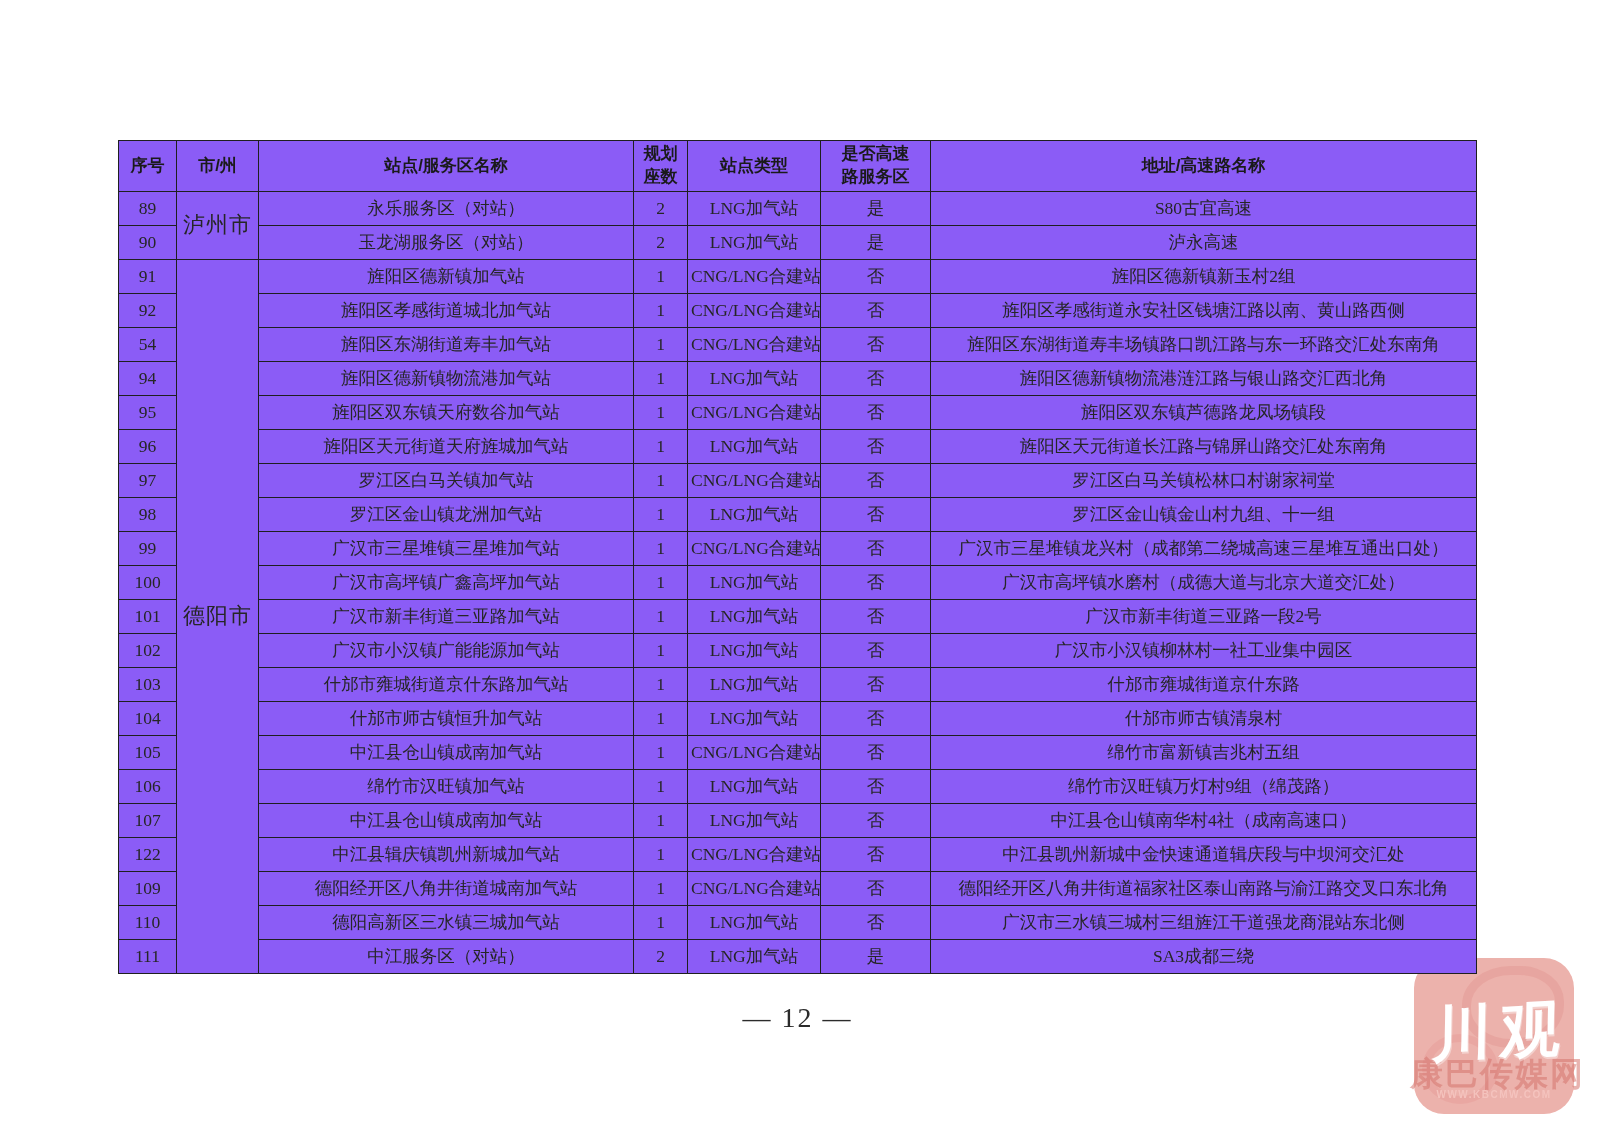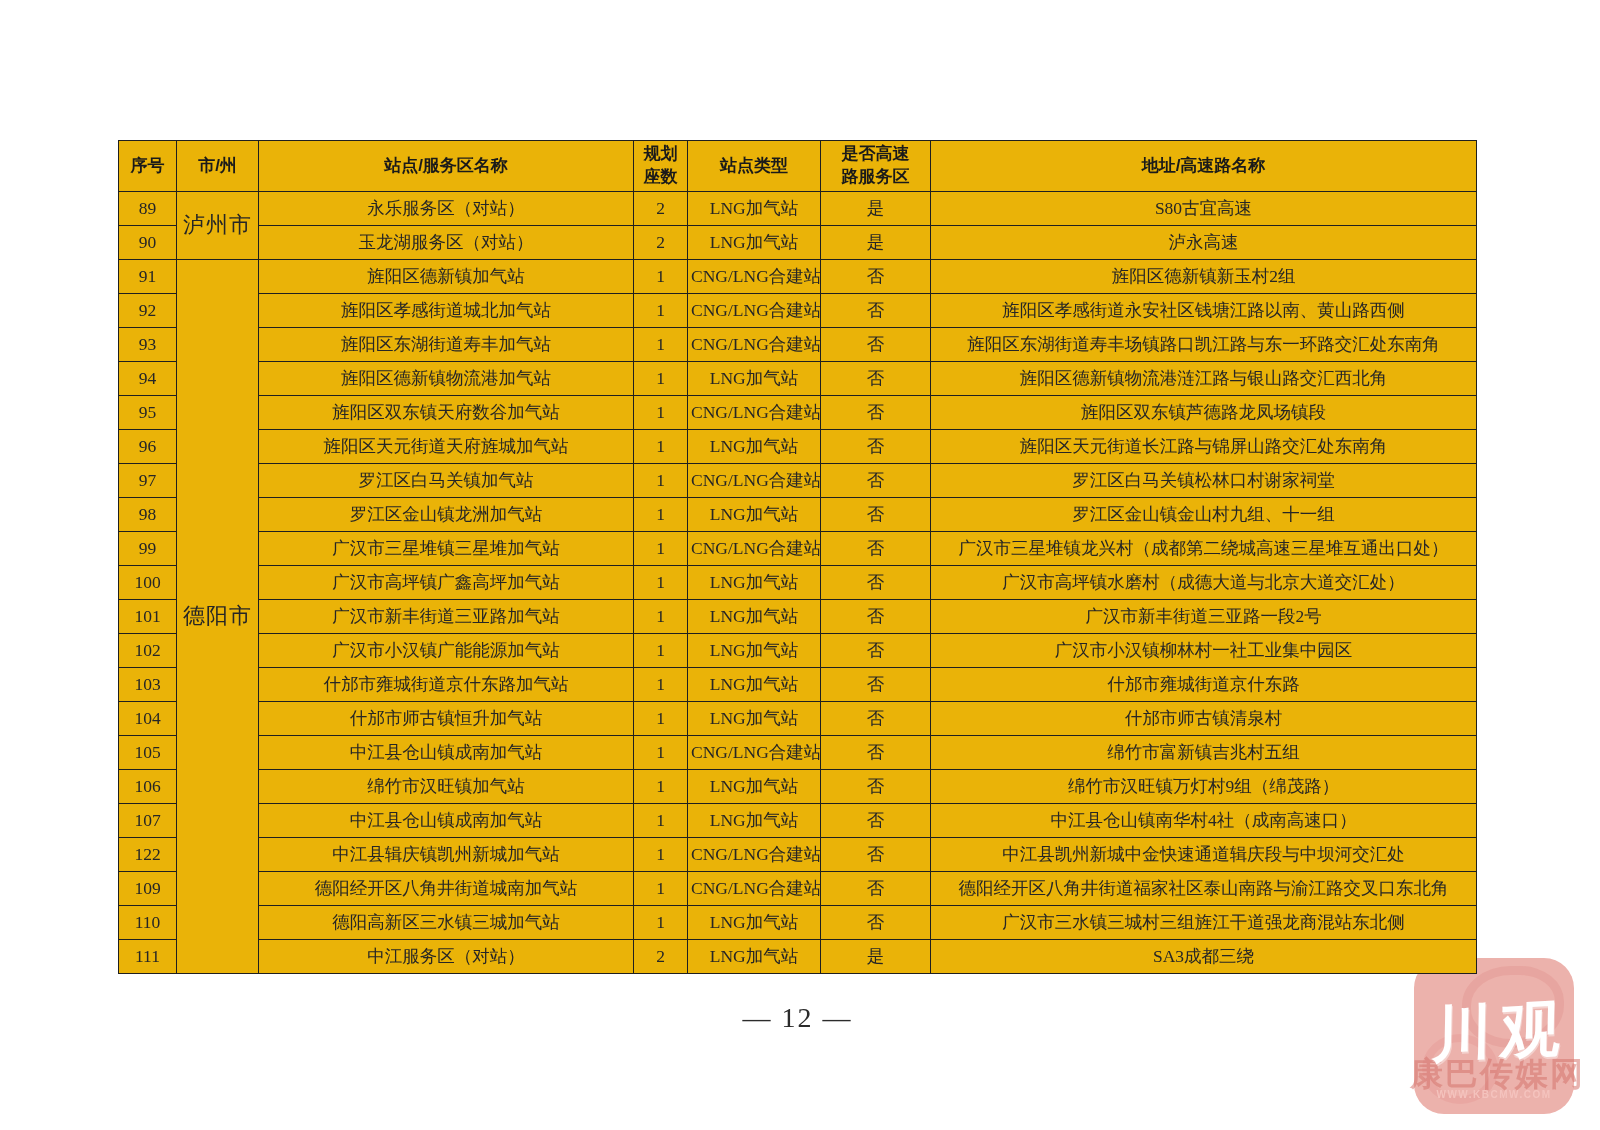--- a/index.html
+++ b/index.html
@@ -6,21 +6,21 @@
   body{
     width:1600px;height:1130px;position:relative;background:#ffffff;overflow:hidden;
     font-family:"Liberation Serif","DejaVu Serif",serif;
   }
   .page{position:absolute;inset:0;background:#fff;}
 
   
   table.main-table{
     position:absolute;left:118px;top:140px;width:1359px;
     border-collapse:collapse;table-layout:fixed;
-    background:#eab308;z-index:2;
+    background:#8b5cf6;z-index:2;
   }
   .main-table th,.main-table td{
     border:1.5px solid #1f1f1f;
     text-align:center;vertical-align:middle;
     padding:0 3px;overflow:hidden;
   }
   .main-table th{
     height:50px;
     font-family:"Liberation Sans","DejaVu Sans",sans-serif;
     font-weight:bold;font-size:17px;color:#1a1a1a;
@@ -136,21 +136,21 @@
         </tr>
         <tr>
           <td>92</td>
           <td>旌阳区孝感街道城北加气站</td>
           <td>1</td>
           <td>CNG/LNG合建站</td>
           <td>否</td>
           <td class="addr">旌阳区孝感街道永安社区钱塘江路以南、黄山路西侧</td>
         </tr>
         <tr>
-          <td>93</td>
+          <td>54</td>
           <td>旌阳区东湖街道寿丰加气站</td>
           <td>1</td>
           <td>CNG/LNG合建站</td>
           <td>否</td>
           <td class="addr">旌阳区东湖街道寿丰场镇路口凯江路与东一环路交汇处东南角</td>
         </tr>
         <tr>
           <td>94</td>
           <td>旌阳区德新镇物流港加气站</td>
           <td>1</td>

